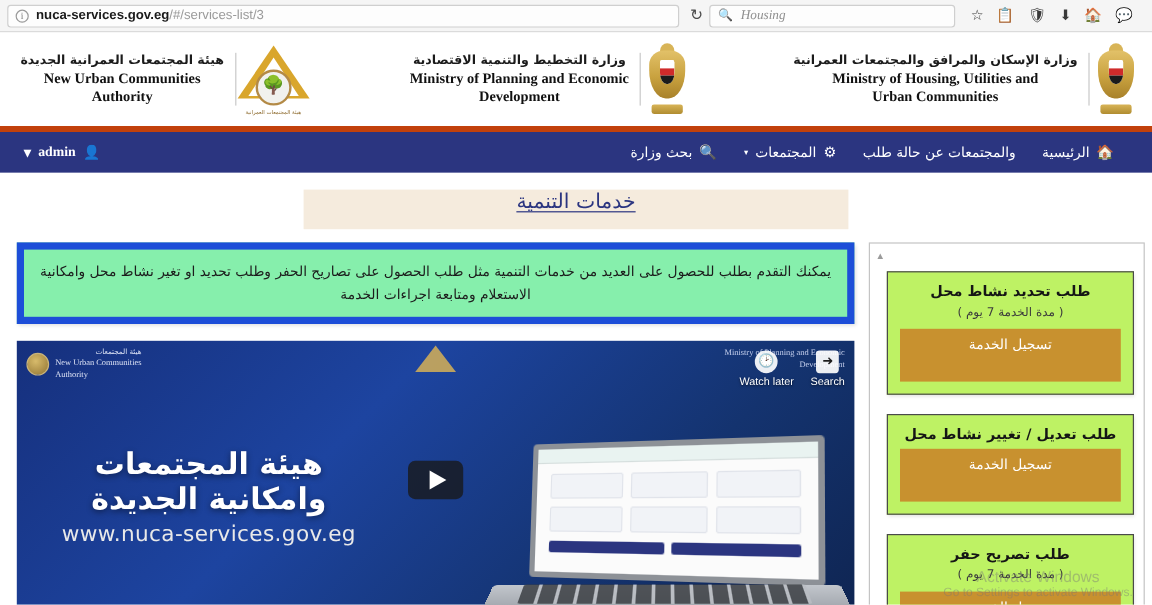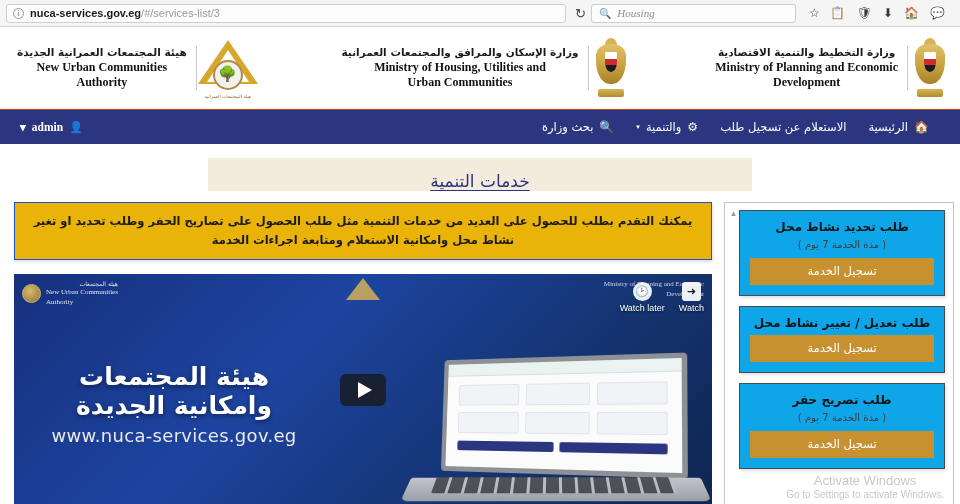--- a/index.html
+++ b/index.html
@@ -83,21 +83,21 @@
   .tb-icons .menu-dots { font-size: 11px; letter-spacing: 0; }
 
   
   .site-header {
     height: 83px;
     background: #ffffff;
     display: flex;
     align-items: center;
     justify-content: space-between;
     padding: 0 8px;
-    border-bottom: 1px solid #c2410c;
+    border-bottom: 5px solid #c2410c;
   }
   .brand { display: flex; align-items: center; }
   .brand-text { text-align: center; padding: 0 9px; }
   .brand-ar {
     font-size: 10.5px;
     color: #1b1b1b;
     direction: rtl;
     font-weight: bold;
     font-family: "DejaVu Sans", sans-serif;
     margin-bottom: 2px;
@@ -236,25 +236,25 @@
   
   .page {
     height: calc(504px - 27px - 83px - 34px);
     background: #ffffff;
     position: relative;
     overflow: hidden;
   }
 
   .title-banner {
     margin: 14px auto 0;
-    width: 544px;
+    width: 454px;
     height: 33px;
     background: #f5ebdd;
     display: flex;
-    align-items: flex-end;
+    align-items: flex-start;
     justify-content: center;
   }
   .title-banner span {
     font-size: 17px;
     color: #2b3580;
     direction: rtl;
     font-family: "DejaVu Sans", sans-serif;
     text-decoration: underline;
     text-underline-offset: 3px;
   }
@@ -270,26 +270,25 @@
     flex: 1 1 auto;
     padding: 0 12px 0 14px;
     min-width: 0;
   }
   .col-side {
     flex: 0 0 236px;
     padding-right: 6px;
   }
 
   .desc-box {
-    border: 1px solid #1d4ed8;
-    background: #eab308;
+    border: 6px solid #1d4ed8;
+    background: #86efac;
     padding: 9px 12px 10px;
     direction: rtl;
     box-shadow: 1px 2px 3px rgba(0,0,0,0.13);
-    font-weight: bold;
   }
   .desc-box p {
     font-size: 11.5px;
     line-height: 1.62;
     color: #1c1c1c;
     text-align: center;
     font-family: "DejaVu Sans", sans-serif;
   }
 
   
@@ -447,47 +446,48 @@
     position: absolute;
     left: 3px; top: 5px;
     width: 11px; height: 11px;
     color: #9b9b9b;
     font-size: 8px;
     text-align: center;
     line-height: 11px;
   }
   .svc-card {
     border: 1px solid #4a4a4a;
-    background: #0ea5e9;
+    background: #bef264;
     margin-bottom: 10px;
     padding: 9px 10px 10px;
     text-align: center;
     direction: rtl;
     box-shadow: 1px 2px 3px rgba(0,0,0,0.12);
+    margin-top: 16px;
   }
   .svc-title {
     font-size: 12px;
     font-weight: bold;
     color: #151515;
     font-family: "DejaVu Sans", sans-serif;
     margin-bottom: 5px;
   }
   .svc-dur {
     font-size: 10px;
     color: #3d3d3d;
     font-family: "DejaVu Sans", sans-serif;
     margin-bottom: 8px;
   }
   .svc-btn {
     display: block;
     width: 100%;
     background: #c8912f;
     color: #ffffff;
     border: none;
-    padding: 6px 0 7px;
+    padding: 6px 0 24px;
     font-size: 11.5px;
     direction: rtl;
     font-family: "DejaVu Sans", sans-serif;
     cursor: pointer;
   }
 
   .win-watermark {
     position: absolute;
     right: 16px; bottom: 4px;
     text-align: center;
@@ -537,44 +537,44 @@
       <div class="tri-outer"></div>
       <div class="tri-inner"></div>
       <div class="circ"></div>
       <div class="leaf">🌳</div>
       <div class="arc-txt">هيئة المجتمعات العمرانية</div>
     </div>
   </div>
 
   <div class="brand">
     <div class="brand-text bordered">
-      <div class="brand-ar">وزارة الإسكان والمرافق والمجتمعات العمرانية</div>
+      <div class="brand-ar">وزارة التخطيط والتنمية الاقتصادية</div>
       <div class="brand-en">
-        <div>Ministry of Housing, Utilities and</div>
-        <div>Urban Communities</div>
+        <div>Ministry of Planning and Economic</div>
+        <div>Development</div>
       </div>
     </div>
     <div class="logo-eagle">
       <div class="head"></div>
         <div class="body"></div>
       <div class="shield">
           <i class="s1"></i>
           <i class="s2"></i>
           <i class="s3"></i>
         </div>
       <div class="base"></div>
     </div>
   </div>
 
   <div class="brand">
     <div class="brand-text bordered">
-      <div class="brand-ar">وزارة التخطيط والتنمية الاقتصادية</div>
+      <div class="brand-ar">وزارة الإسكان والمرافق والمجتمعات العمرانية</div>
       <div class="brand-en">
-        <div>Ministry of Planning and Economic</div>
-        <div>Development</div>
+        <div>Ministry of Housing, Utilities and</div>
+        <div>Urban Communities</div>
       </div>
     </div>
     <div class="logo-eagle">
       <div class="head"></div>
         <div class="body"></div>
       <div class="shield">
           <i class="s1"></i>
           <i class="s2"></i>
           <i class="s3"></i>
         </div>
@@ -591,25 +591,25 @@
       <span>admin</span>
       <span class="ico">👤</span>
     </div>
   </div>
   <div class="nav-right">
     <div class="nav-item">
       <span class="ico">🏠</span>
       <span>الرئيسية</span>
     </div>
     <div class="nav-item">
-      <span>الاستعلام عن تسجيل طلب</span>
+      <span>والمجتمعات عن حالة طلب</span>
     </div>
     <div class="nav-item">
       <span class="ico">⚙</span>
-      <span>والتنمية</span>
+      <span>المجتمعات</span>
       <span class="caret">▾</span>
     </div>
     <div class="nav-item">
       <span class="ico">🔍</span>
       <span>بحث وزارة</span>
     </div>
   </div>
 </div>
 
 <div class="page">
@@ -643,21 +643,21 @@
           </div>
         </div>
 
         <div class="yt-actions">
           <div class="yt-act">
             <div class="g">🕑</div>
             <div class="lbl">Watch later</div>
           </div>
           <div class="yt-act">
             <div class="g sq">➜</div>
-            <div class="lbl">Watch</div>
+            <div class="lbl">Search</div>
           </div>
         </div>
 
         <div class="vid-head">
           <div class="l1">هيئة المجتمعات</div>
           <div class="l2">وامكانية الجديدة</div>
           <div class="vid-url">www.nuca-services.gov.eg</div>
         </div>
 
         <div class="laptop">

